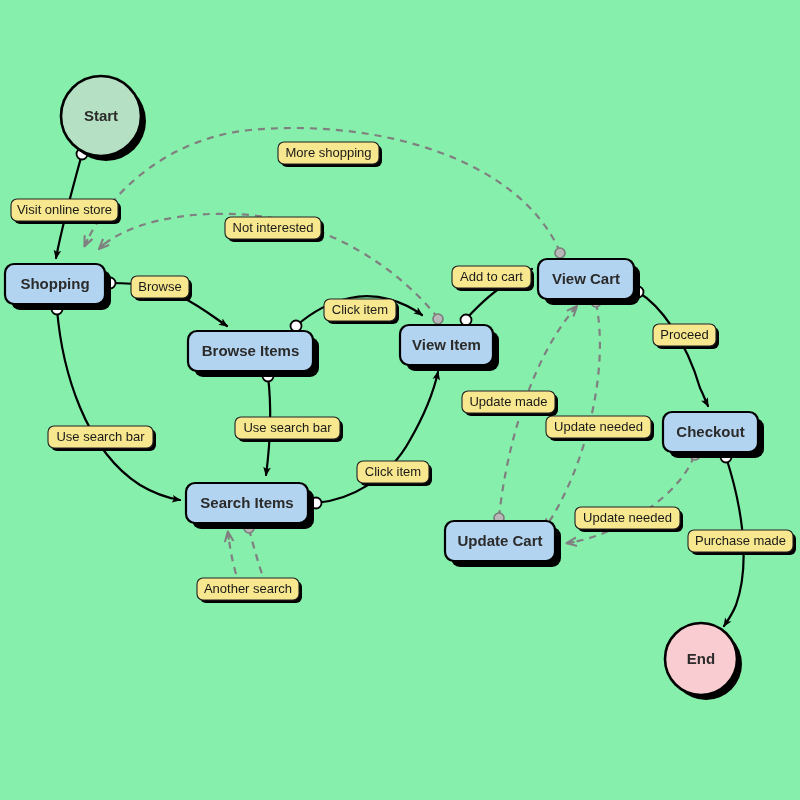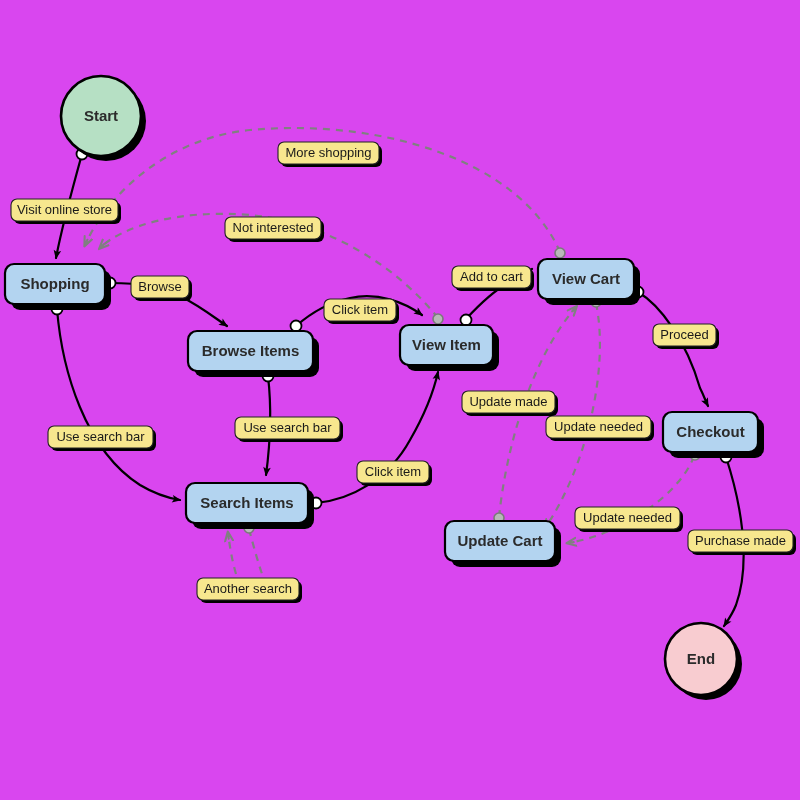--- a/index.html
+++ b/index.html
@@ -11,21 +11,21 @@
   body {
     width: 800px;
     height: 800px;
     overflow: hidden;
     font-family: "Liberation Sans", sans-serif;
   }
   #diagram-root {
     position: relative;
     width: 800px;
     height: 800px;
-    background: #d946ef;
+    background: #86efac;
   }
   svg#graph-canvas {
     position: absolute;
     top: 0;
     left: 0;
     width: 800px;
     height: 800px;
   }
   .node-label-text {
     font-family: "Liberation Sans", sans-serif;

